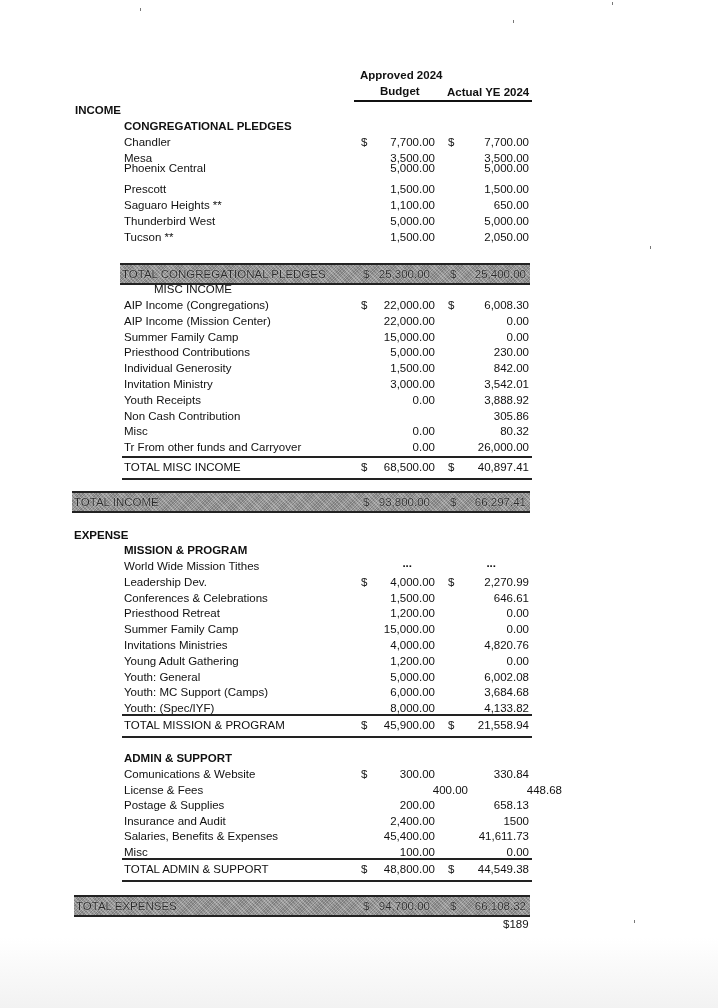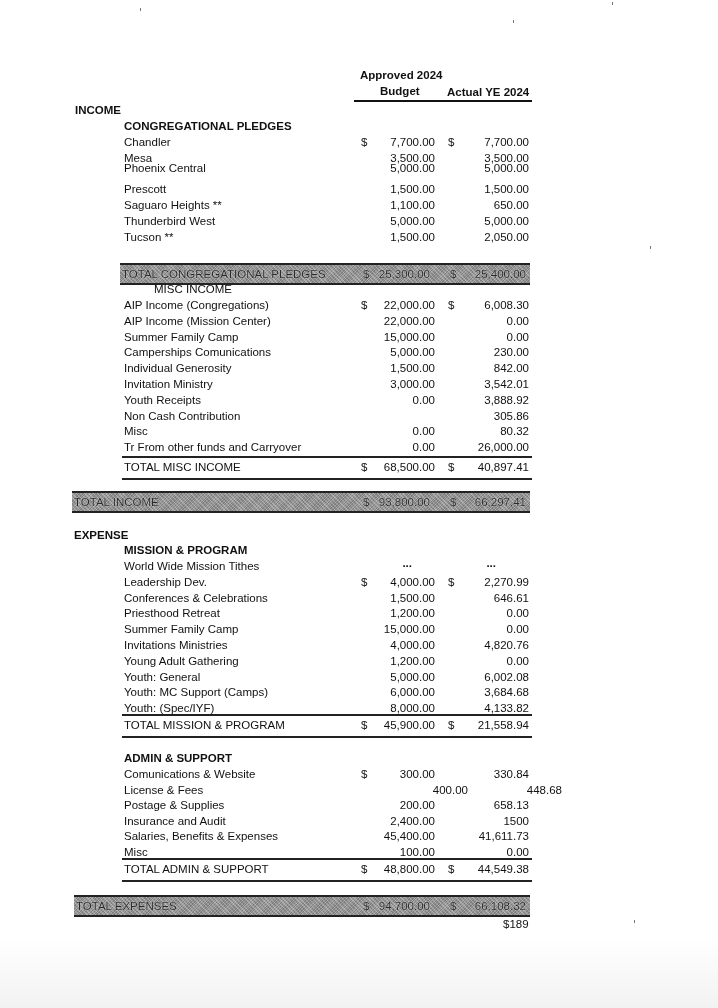--- a/index.html
+++ b/index.html
@@ -115,21 +115,21 @@
         <span class="lbl">AIP Income (Mission Center)</span>
         <span class="v1">22,000.00</span>
         <span class="v2">0.00</span>
       </div>
       <div class="row" style="top: 329.6px;">
         <span class="lbl">Summer Family Camp</span>
         <span class="v1">15,000.00</span>
         <span class="v2">0.00</span>
       </div>
       <div class="row" style="top: 345.4px;">
-        <span class="lbl">Camperships Comunications</span>
+        <span class="lbl">Priesthood Contributions</span>
         <span class="v1">5,000.00</span>
         <span class="v2">230.00</span>
       </div>
       <div class="row" style="top: 361.2px;">
         <span class="lbl">Individual Generosity</span>
         <span class="v1">1,500.00</span>
         <span class="v2">842.00</span>
       </div>
       <div class="row" style="top: 377px;">
         <span class="lbl">Invitation Ministry</span>

